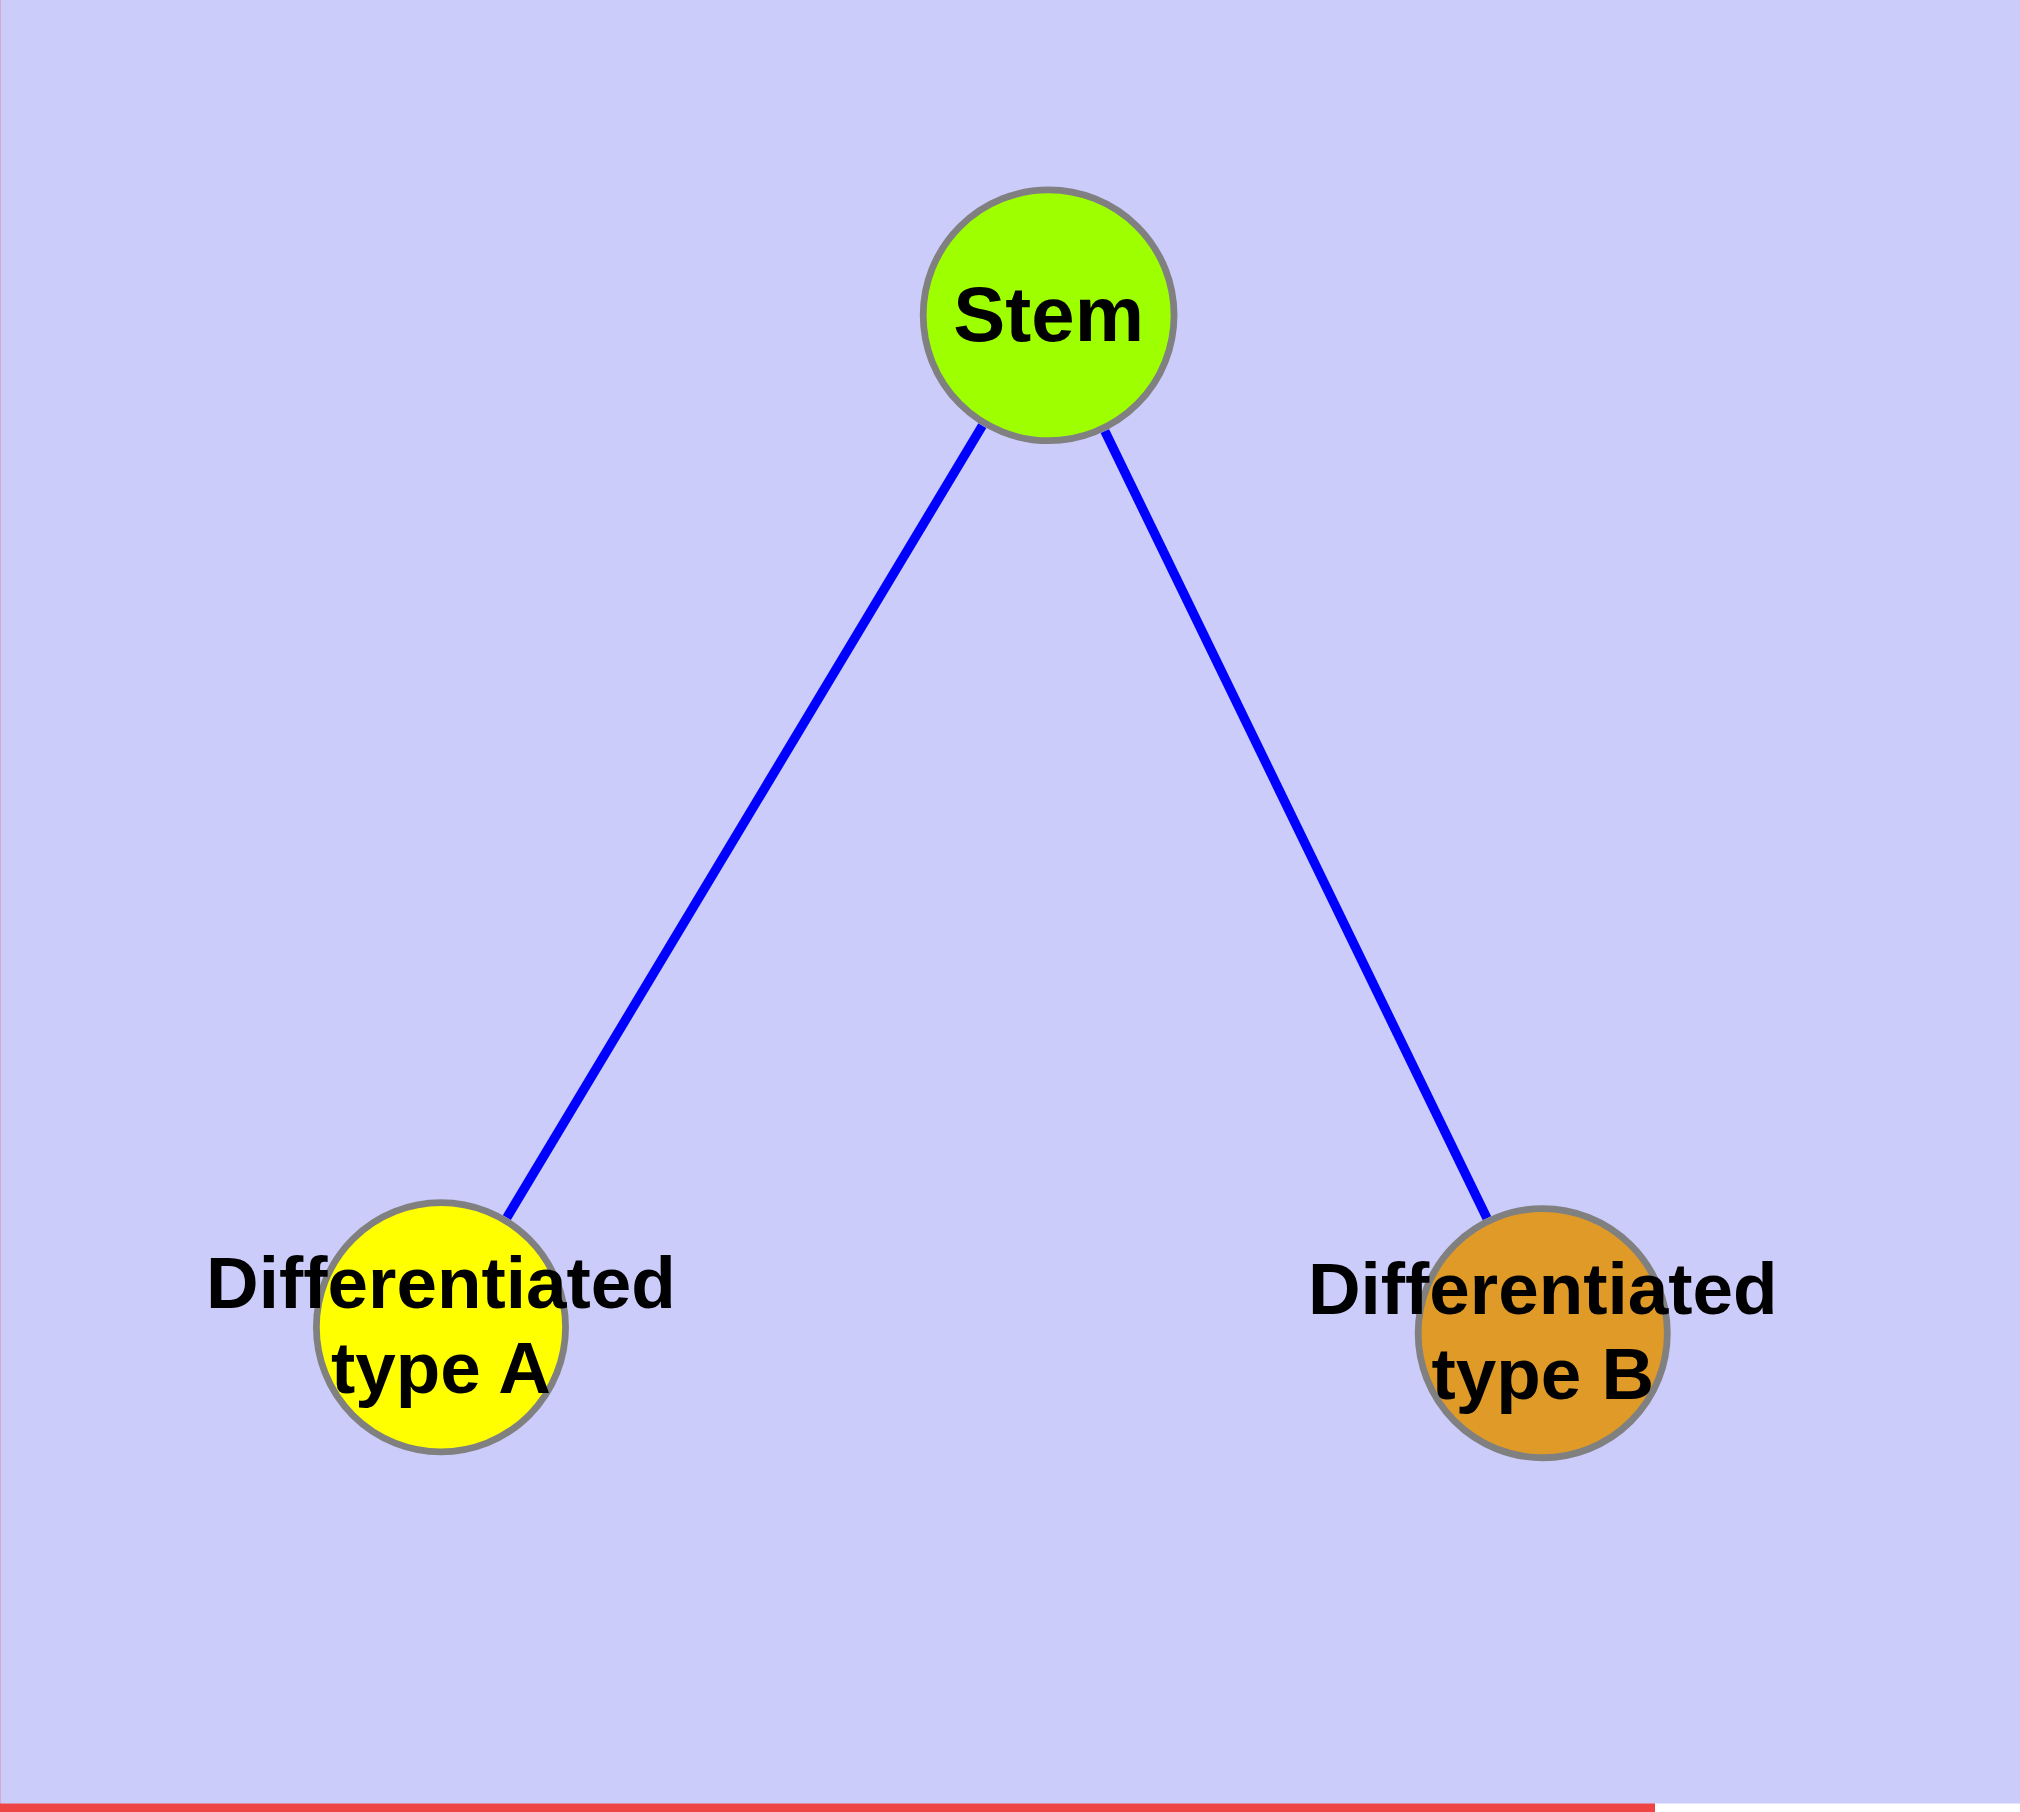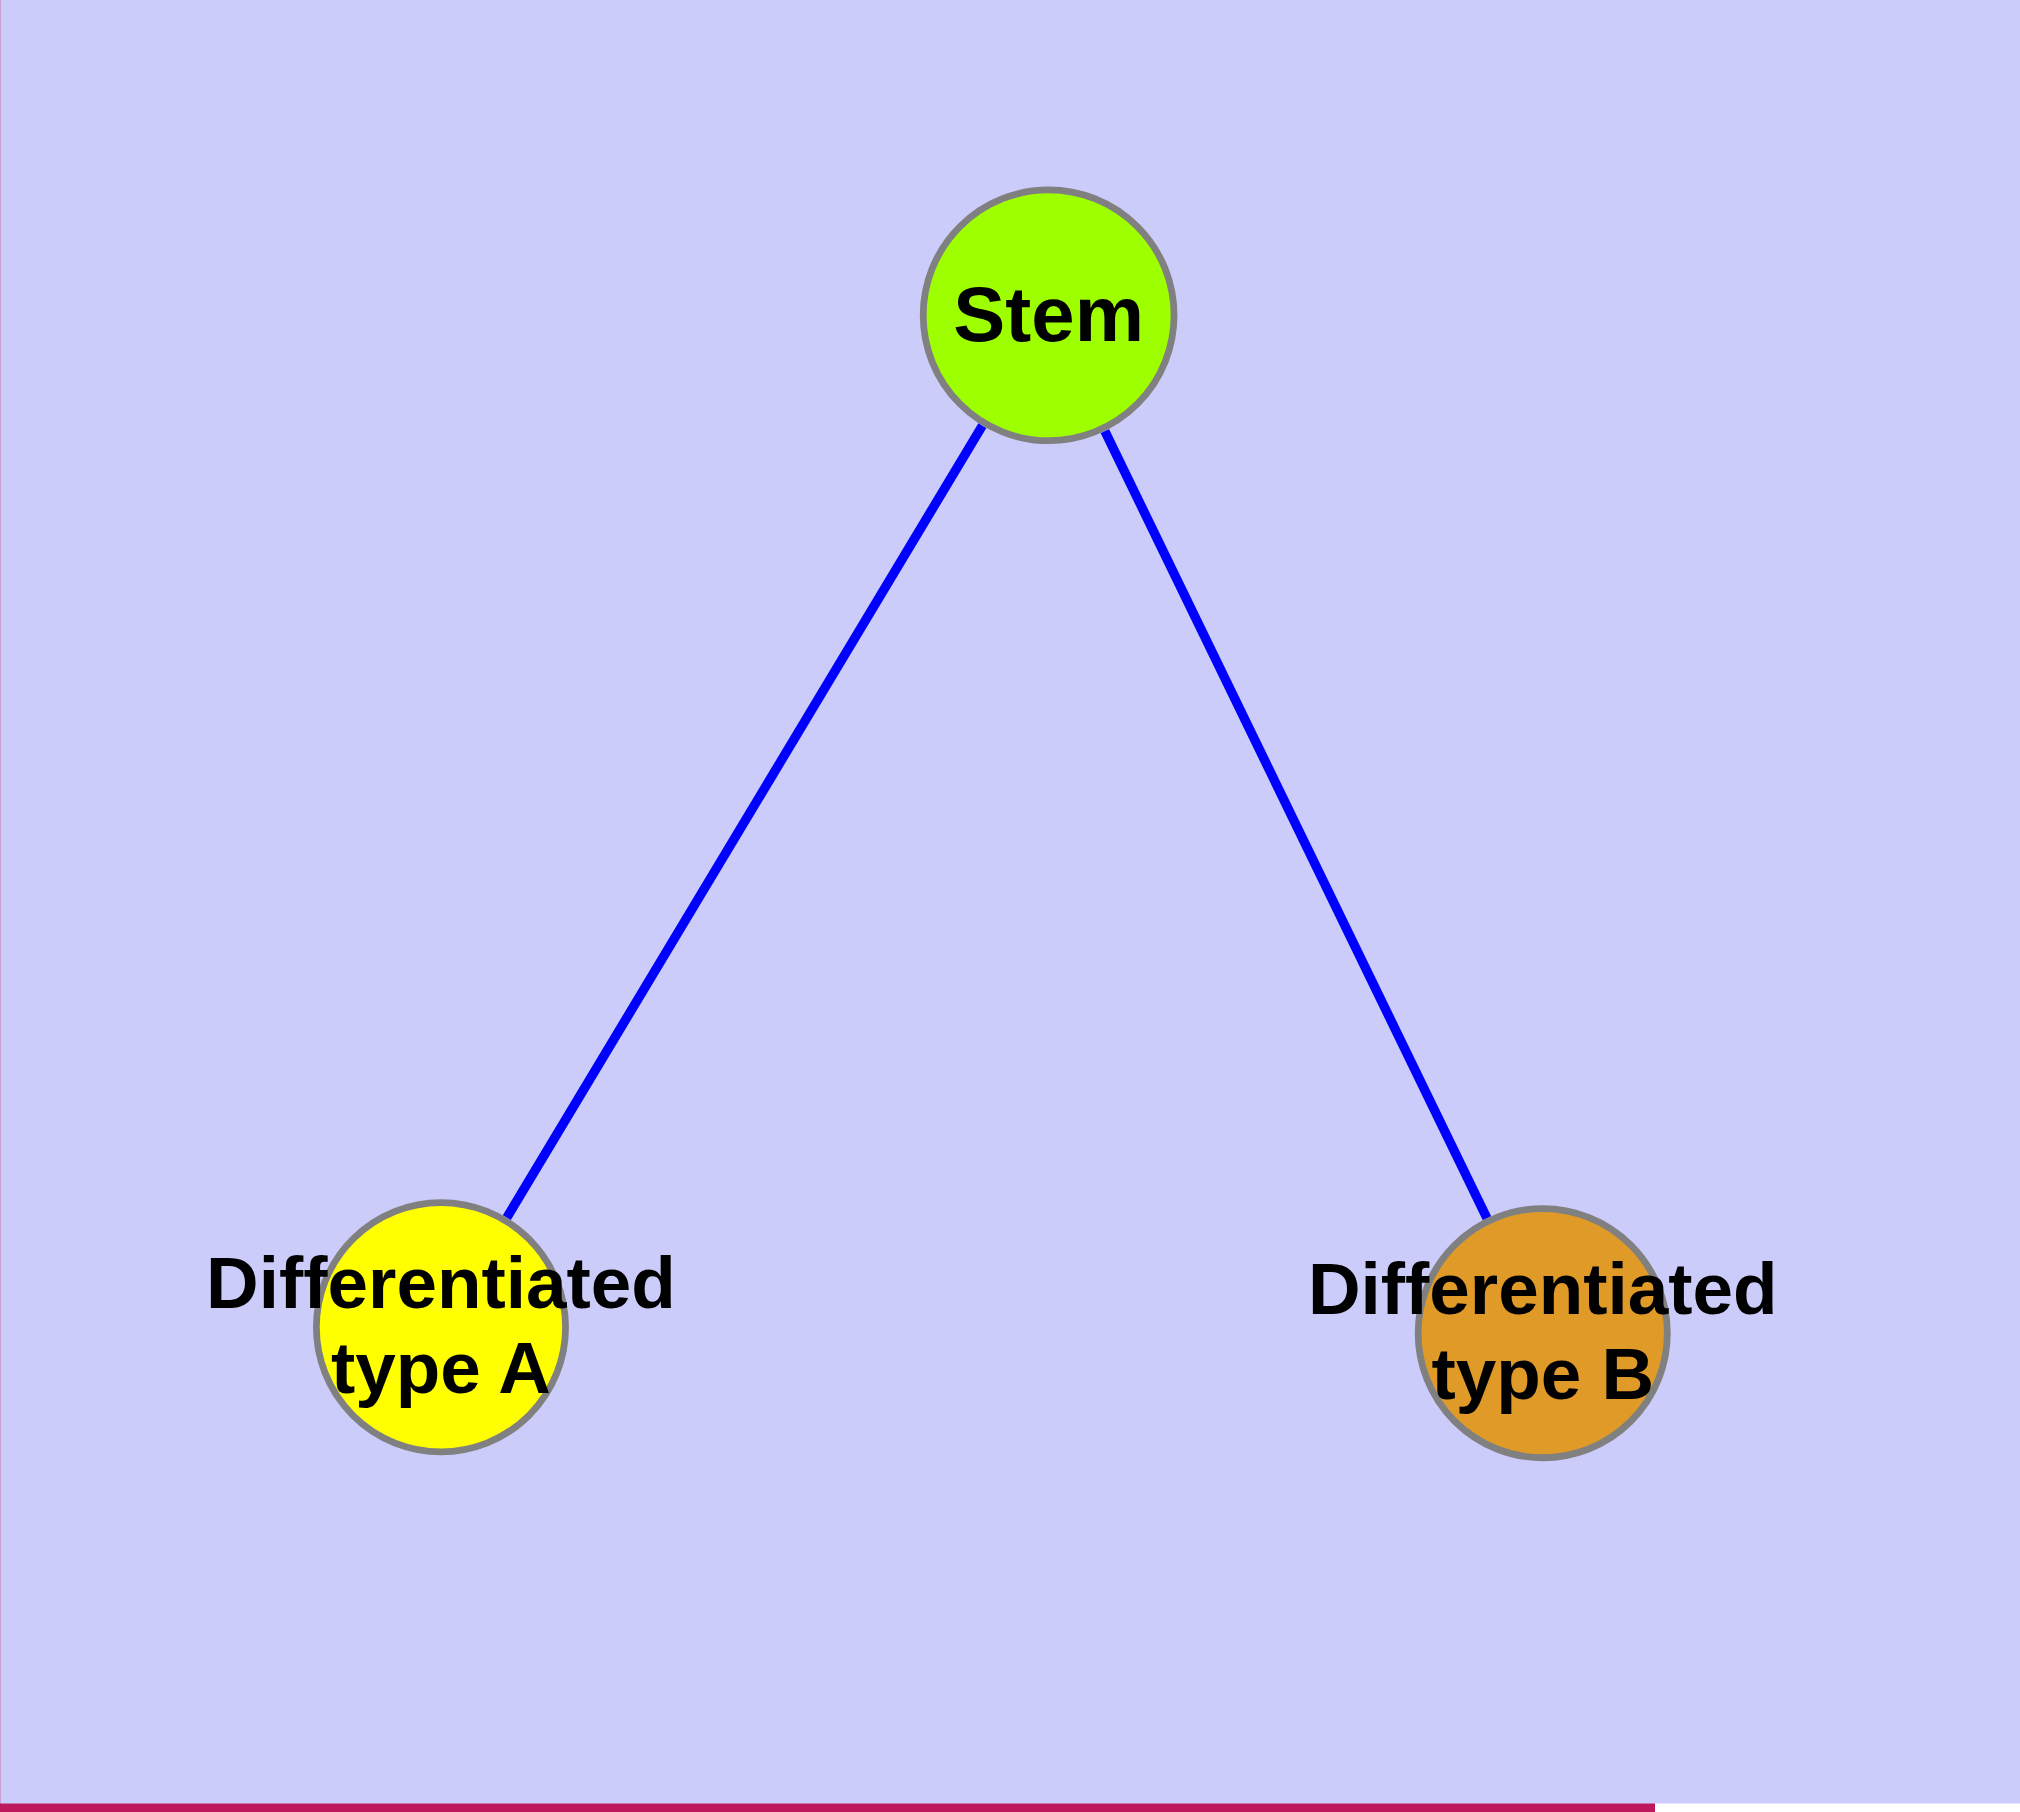--- a/index.html
+++ b/index.html
@@ -33,21 +33,21 @@
     fill: #000000;
     text-anchor: middle;
     dominant-baseline: middle;
     paint-order: normal;
     white-space: pre;
   }
 </style>
 </head>
 <body style="width: 2021px; height: 1812px;">
 
-<div id="canvas" style="width: 1655px; height: 1812px; background: #be185d;">
+<div id="canvas" style="width: 1655px; height: 1812px; background: #ef4444;">
   <svg id="graph-svg" viewBox="0 0 2384 2138" xmlns="http://www.w3.org/2000/svg">
 
     <rect id="bg-rect" x="0" y="0" width="2384" height="2128" fill="#ccccfa"></rect>
 
     <defs>
       <mask id="node-mask" maskUnits="userSpaceOnUse" x="0" y="0" width="2384" height="2138">
         <rect x="0" y="0" width="2384" height="2138" fill="#ffffff"></rect>
         <circle id="mask-stem" cx="1237" cy="372" r="152" fill="#000000"></circle>
         <circle id="mask-a" cx="520" cy="1566" r="151" fill="#000000"></circle>
         <circle id="mask-b" cx="1820" cy="1573" r="151" fill="#000000"></circle>

